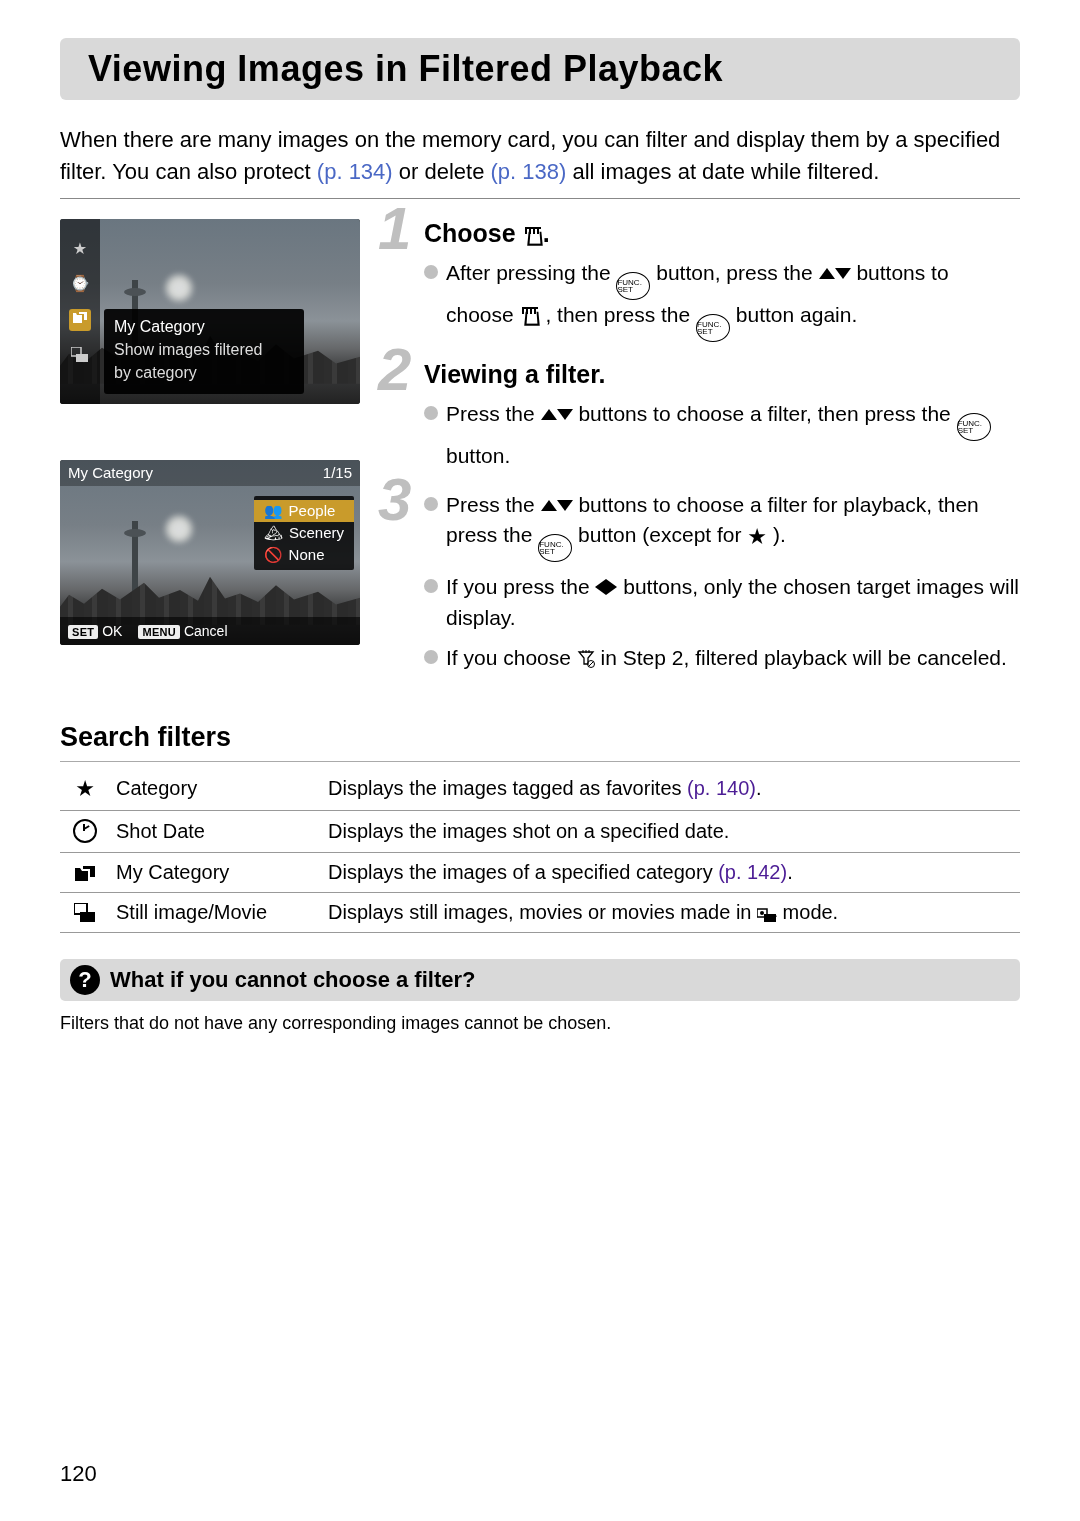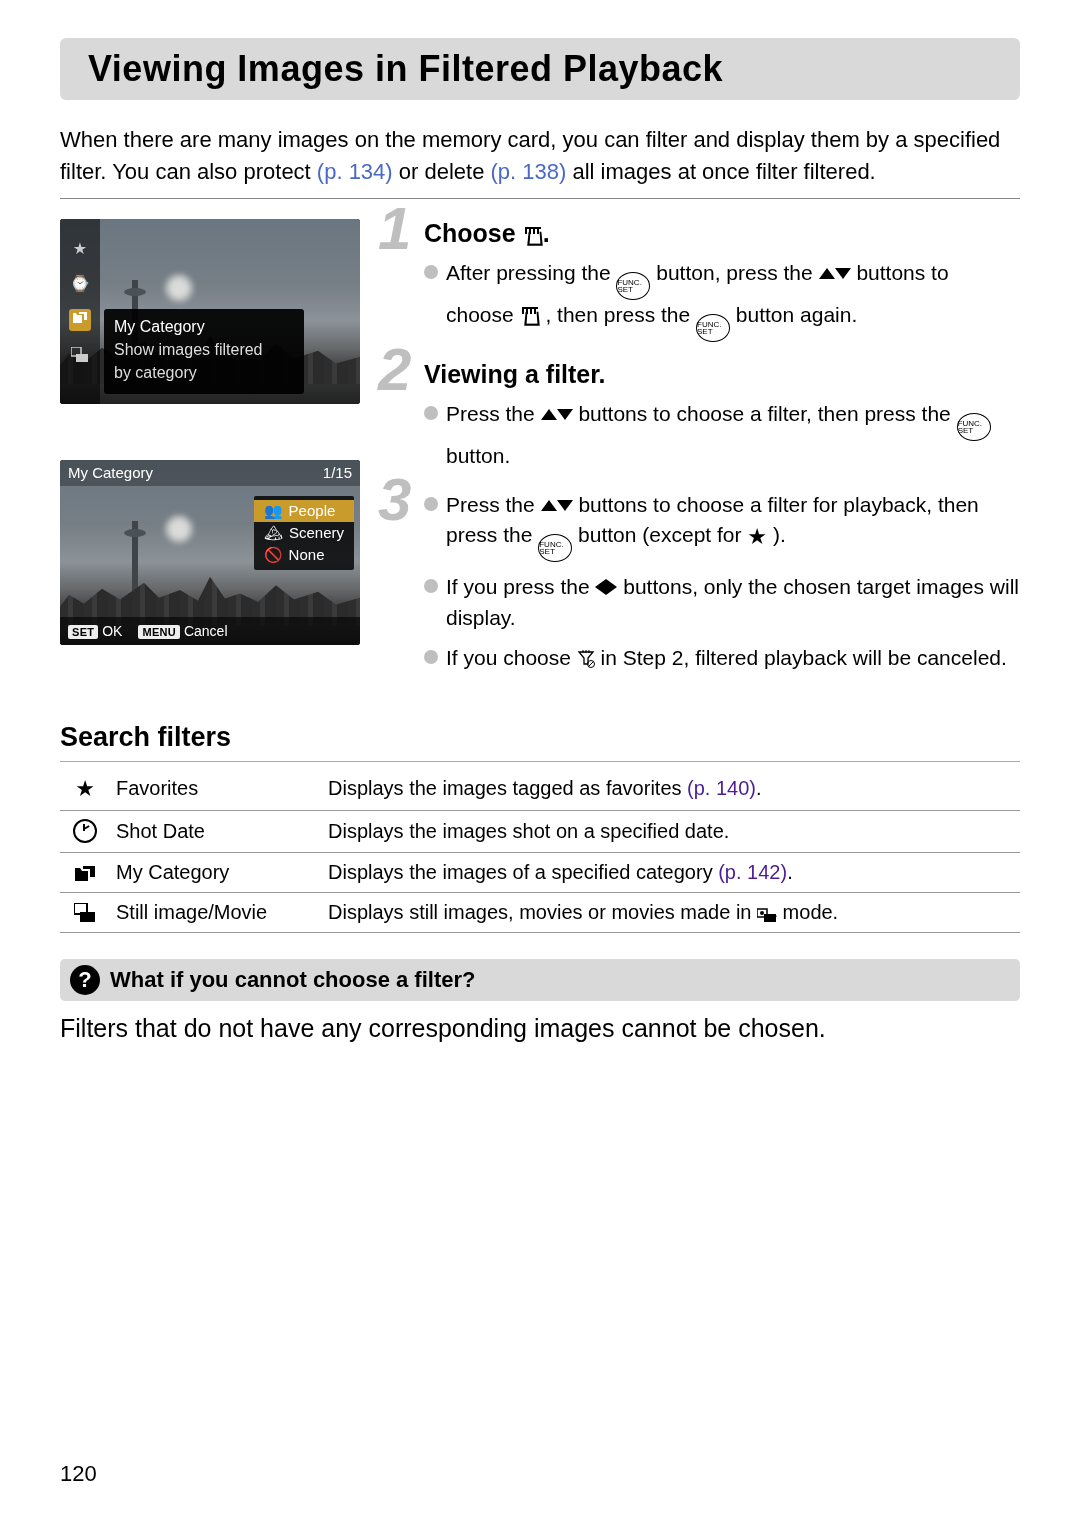--- a/index.html
+++ b/index.html
@@ -202,39 +202,39 @@
   
   .qbox-bar {
     display: flex; align-items: center; gap: 10px;
     background: #d9d9d9; border-radius: 5px; padding: 6px 10px;
     margin-top: 26px; font-size: 22px; font-weight: bold;
   }
   .q-ic {
     width: 30px; height: 30px; border-radius: 50%; background: #000; color: #fff;
     display: flex; align-items: center; justify-content: center; font-size: 22px; font-weight: bold;
   }
-  .q-body { font-size: 25px; margin-top: 10px; line-height: 1.4;}
+  .q-body { font-size: 18px; margin-top: 10px; line-height: 1.4;}
 
   .page-num {
     position: absolute; left: 60px; bottom: 34px; font-size: 22px;
   }
 </style>
 </head>
 <body>
 
 <div class="page">
 
   <div class="title-bar">Viewing Images in Filtered Playback</div>
 
   <div class="intro">
     <span>When there are many images on the memory card, you can filter and display them by a specified filter. You can also protect </span>
     <a class="plink">(p. 134)</a>
     <span> or delete </span>
     <a class="plink">(p. 138)</a>
-    <span> all images at once filter filtered.</span>
+    <span> all images at date while filtered.</span>
   </div>
   <hr class="sep">
 
   <div class="body-area">
     <div class="left-col">
 
       <div class="shot">
         <div class="shot-img">
           <div class="sun"></div>
           <div class="tower"></div>
@@ -394,21 +394,21 @@
     </div>
   </div>
 
   <div class="section-h2">Search filters</div>
   <hr class="sep2">
 
   <table class="filters">
     <tbody>
         <tr>
       <td class="ic"><span class="star">★</span></td>
-      <td class="name">Favorites</td>
+      <td class="name">Category</td>
       <td>
         <span>Displays the images tagged as favorites </span><a class="plink">(p. 140)</a><span>.</span>
       </td>
     </tr>
     <tr>
       <td class="ic"><span class="clock-icon"></span></td>
       <td class="name">Shot Date</td>
       <td>Displays the images shot on a specified date.</td>
     </tr>
     <tr>

